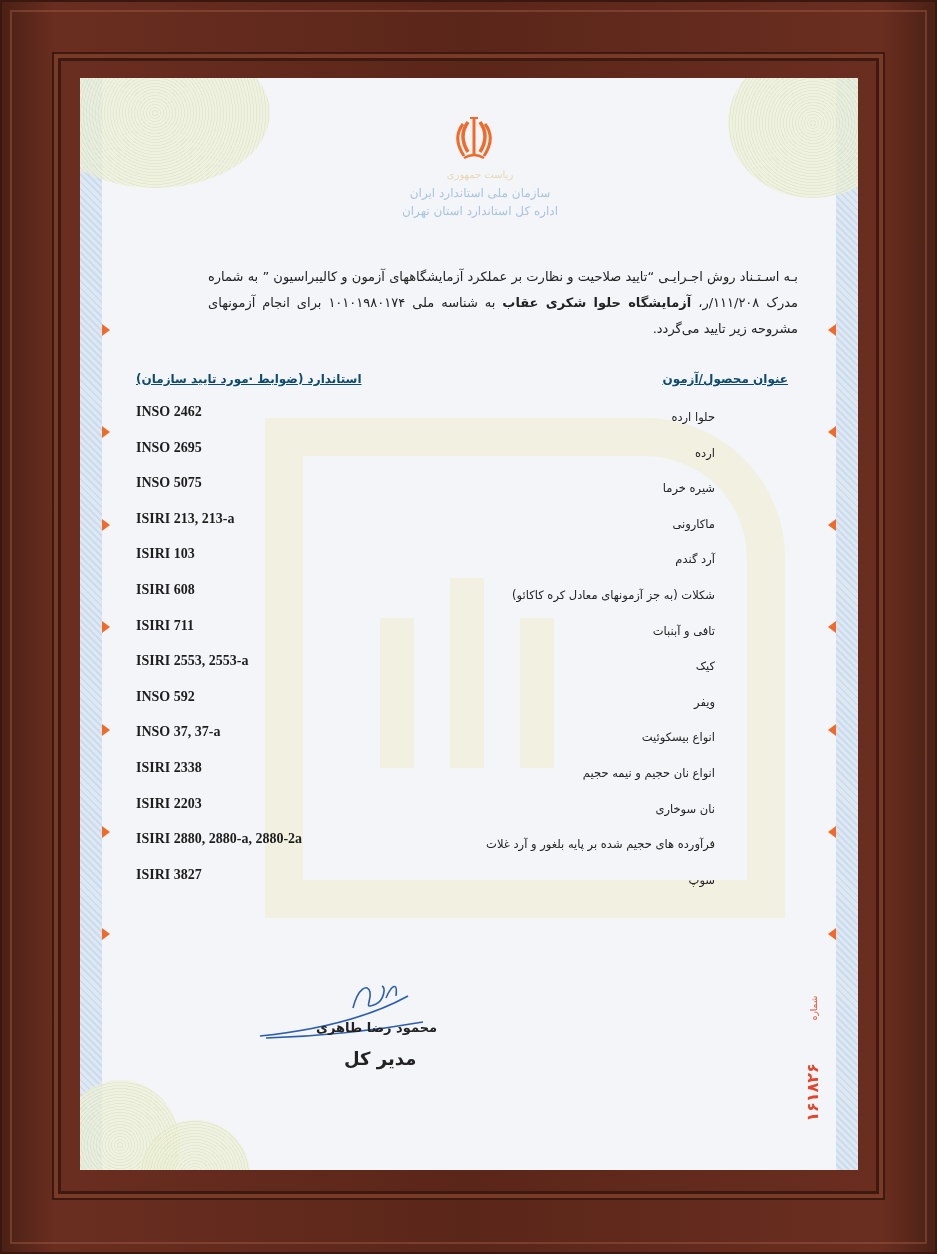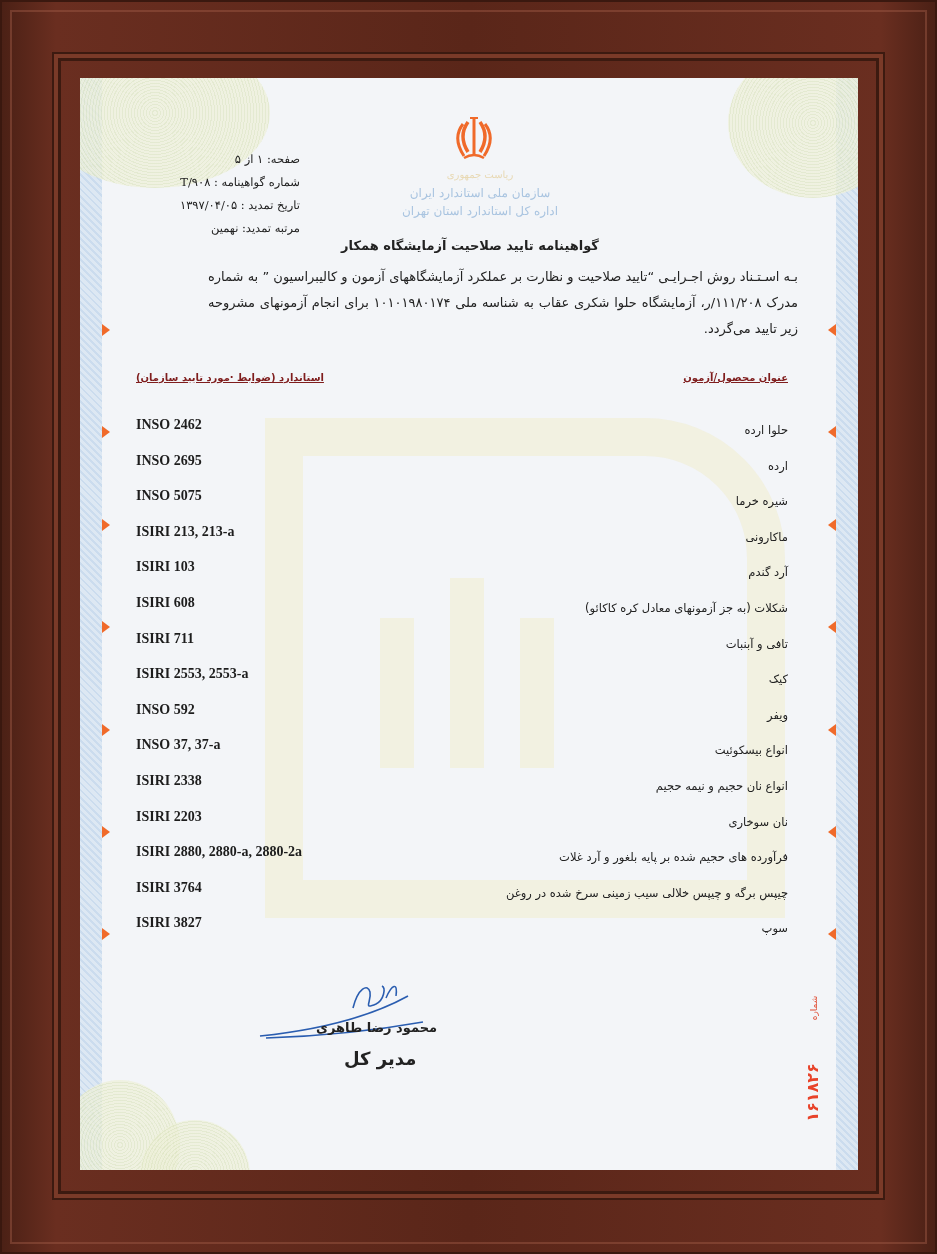--- a/index.html
+++ b/index.html
@@ -27,25 +27,25 @@
   .emblem{position:absolute;left:374px;top:36px;width:40px;height:48px;}
   .gov-text{position:absolute;left:320px;top:88px;width:160px;text-align:center;direction:rtl;}
   .gov-text div{font-family:"DejaVu Serif",serif;color:#a9c4e0;font-size:12px;line-height:18px;}
   .gov-text .pres{color:#e8d9b4;font-size:10px;}
   .meta{position:absolute;left:80px;top:70px;width:140px;direction:rtl;text-align:right;}
   .meta div{font-family:"DejaVu Serif",serif;font-size:11.5px;color:#222;line-height:23px;white-space:nowrap;}
   .title{position:absolute;left:120px;top:160px;width:540px;text-align:center;direction:rtl;
     font-family:"DejaVu Sans",sans-serif;font-weight:bold;font-size:13px;color:#222;}
   .para{position:absolute;left:128px;top:186px;width:590px;direction:rtl;text-align:justify;
     font-family:"DejaVu Sans",sans-serif;font-size:13px;line-height:26px;color:#222;}
-  .para b{font-weight:normal;}
-  .col-h{position:absolute;top:294px;font-family:"DejaVu Sans",sans-serif;font-weight:bold;font-size:10px;
-    color:#7f1d1d;text-decoration:underline;direction:rtl;white-space:nowrap;}
+  .para b{font-weight:bold;}
+  .col-h{position:absolute;top:294px;font-family:"DejaVu Sans",sans-serif;font-weight:bold;font-size:12px;
+    color:#0c4a6e;text-decoration:underline;direction:rtl;white-space:nowrap;}
   .col-h.right{right:70px;margin-left:16px;} .col-h.left{left:56px;}
-  .rows{position:absolute;left:0;top:339px;width:778px;}
+  .rows{position:absolute;left:0;top:326px;width:705px;}
   .row{position:relative;height:35.6px;}
   .row .std{position:absolute;left:56px;top:0;font-family:"Liberation Serif",serif;font-weight:bold;font-size:14px;color:#1d1d1d;white-space:nowrap;}
   .row .prod{position:absolute;right:70px;top:6px;direction:rtl;font-family:"DejaVu Sans",sans-serif;font-size:11.5px;color:#222;white-space:nowrap;text-align:center;}
   .sig-name{position:absolute;left:236px;top:942px;font-family:"DejaVu Sans",sans-serif;font-weight:bold;font-size:13px;color:#222;direction:rtl;}
   .sig-role{position:absolute;left:264px;top:970px;font-family:"DejaVu Sans",sans-serif;font-weight:bold;font-size:18px;color:#222;direction:rtl;}
   .signature{position:absolute;left:178px;top:900px;width:200px;height:70px;}
   .serial{position:absolute;left:718px;top:925px;width:30px;height:170px;}
   .serial .lbl{position:absolute;left:4px;top:0;transform:rotate(-90deg);transform-origin:center;
     font-family:"DejaVu Sans",sans-serif;font-size:9px;color:#e0523a;white-space:nowrap;}
   .serial .num{position:absolute;left:-36px;top:80px;width:100px;transform:rotate(-90deg);
@@ -98,28 +98,21 @@
     <path d="M16 4 L24 4" stroke="#f06a2a" stroke-width="2"></path>
     <path d="M10 44 Q20 38 30 44" stroke="#f06a2a" stroke-width="2.5" fill="none"></path>
   </svg>
 
   <div class="gov-text">
     <div class="pres">ریاست جمهوری</div>
     <div>سازمان ملی استاندارد ایران</div>
     <div>اداره کل استاندارد استان تهران</div>
   </div>
 
-  <div class="meta">
-    <div>صفحه: ۱ از ۵</div>
-    <div>شماره گواهینامه : T/۹۰۸</div>
-    <div>تاریخ تمدید : ۱۳۹۷/۰۴/۰۵</div>
-    <div>مرتبه تمدید: نهمین</div>
-  </div>
 
-  <div class="title">گواهینامه تایید صلاحیت آزمایشگاه همکار</div>
 
   <div class="para"><span>بـه اسـتـناد روش اجـرایـی “تایید صلاحیت و نظارت بر عملکرد آزمایشگاههای آزمون و کالیبراسیون ” به شماره مدرک ۱۱۱/۲۰۸/ر، </span><b>آزمایشگاه حلوا شکری عقاب</b><span> به شناسه ملی ۱۰۱۰۱۹۸۰۱۷۴  برای انجام آزمونهای مشروحه زیر تایید می‌گردد.</span></div>
 
   <div class="col-h right">عنوان محصول/آزمون</div>
   <div class="col-h left">استاندارد (ضوابط ·مورد تایید سازمان)</div>
 
   <div class="rows">
     <div class="row">
         <span class="std">INSO 2462</span>
         <span class="prod">حلوا ارده</span>
@@ -166,24 +159,20 @@
       </div>
     <div class="row">
         <span class="std">ISIRI 2203</span>
         <span class="prod">نان سوخاری</span>
       </div>
     <div class="row">
         <span class="std">ISIRI 2880, 2880-a, 2880-2a</span>
         <span class="prod">فرآورده های حجیم شده بر پایه بلغور و آرد غلات</span>
       </div>
     <div class="row">
-        <span class="std">ISIRI 3764</span>
-        <span class="prod">چیپس برگه و چیپس خلالی سیب زمینی سرخ شده در روغن</span>
-      </div>
-    <div class="row">
         <span class="std">ISIRI 3827</span>
         <span class="prod">سوپ</span>
       </div>
   </div>
 
   <svg class="signature" viewBox="0 0 200 70">
     <path d="M2 58 C60 52 110 40 150 18" stroke="#2a5db0" stroke-width="1.6" fill="none"></path>
     <path d="M8 60 C70 58 120 52 165 44" stroke="#2a5db0" stroke-width="1.4" fill="none"></path>
     <path d="M95 30 C100 10 110 5 112 14 C114 24 104 32 118 26 C126 22 128 10 124 8" stroke="#2a5db0" stroke-width="1.6" fill="none"></path>
     <path d="M128 20 C134 6 140 4 138 18" stroke="#2a5db0" stroke-width="1.5" fill="none"></path>

